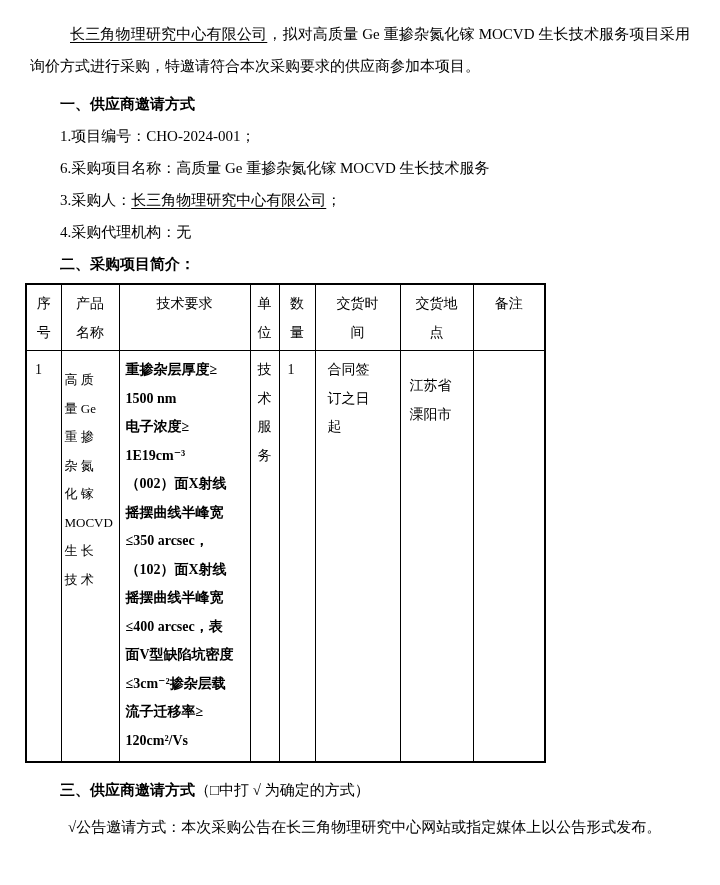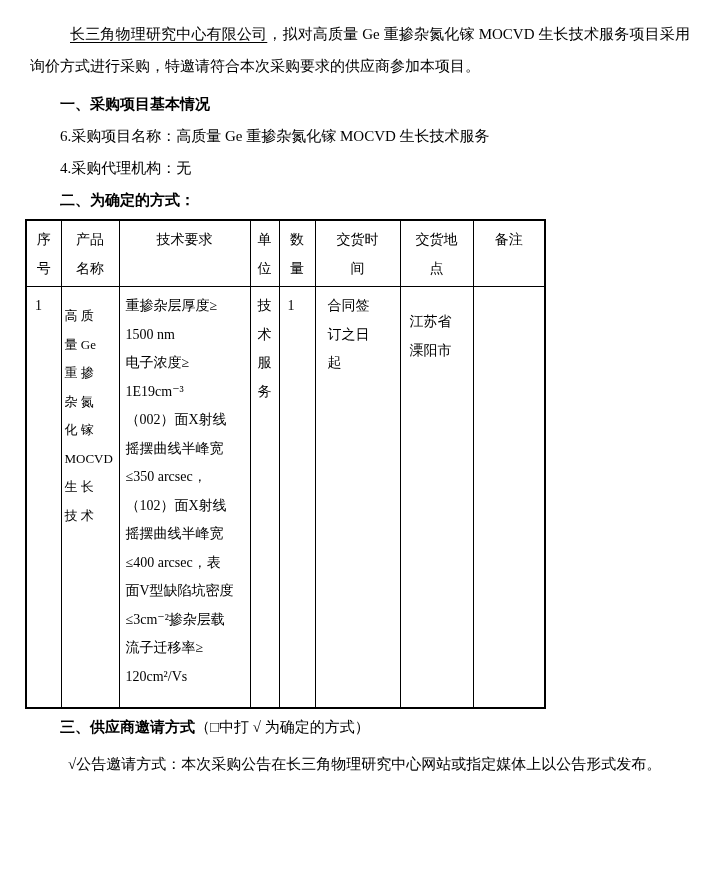--- a/index.html
+++ b/index.html
@@ -53,42 +53,44 @@
     padding:4px 2px 3px;
     line-height:29px;
   }
   td{
     line-height:28.5px;
     padding:5px 7px 3px;
     text-align:left;
   }
   .c-seq{padding-left:8px;}
   .c-prod{font-size:13px;padding:15px 3px 3px;}
-  .c-req{padding:5px 6px 16px;}
+  .c-req{padding:5px 6px 6px;font-weight:bold;}
   .c-unit{text-align:center;padding:5px 1px 3px;}
   .c-qty{padding-left:8px;}
   .c-time{padding:5px 12px 17px;}
   .c-place{padding:21px 9px 3px;}
-  .sec3{margin-top:2px;}
+  .sec3{margin-top:11px;}
   .sec3 .note{font-weight:normal;}
   .last{margin-top:5px;text-indent:38px;}
 </style>
 </head>
 <body>
 
 <div class="page">
 
   <p class="intro"><span class="u">长三角物理研究中心有限公司</span><span>，拟对高质量 Ge 重掺杂氮化镓 MOCVD 生长技术服务项目采用询价方式进行采购，特邀请符合本次采购要求的供应商参加本项目。</span></p>
 
-  <p class="sec">一、采购项目基本情况</p>
+  <p class="sec">一、供应商邀请方式</p>
 
+  <p class="item">1.项目编号：CHO-2024-001；</p>
   <p class="item">6.采购项目名称：高质量 Ge 重掺杂氮化镓 MOCVD 生长技术服务</p>
+  <p class="item"><span>3.采购人：</span><span class="u">长三角物理研究中心有限公司</span><span>；</span></p>
   <p class="item">4.采购代理机构：无</p>
 
-  <p class="sec">二、为确定的方式：</p>
+  <p class="sec">二、采购项目简介：</p>
 
   <table>
     <colgroup>
       <col style="width:35px">
       <col style="width:58px">
       <col style="width:131px">
       <col style="width:29px">
       <col style="width:36px">
       <col style="width:85px">
       <col style="width:73px">

